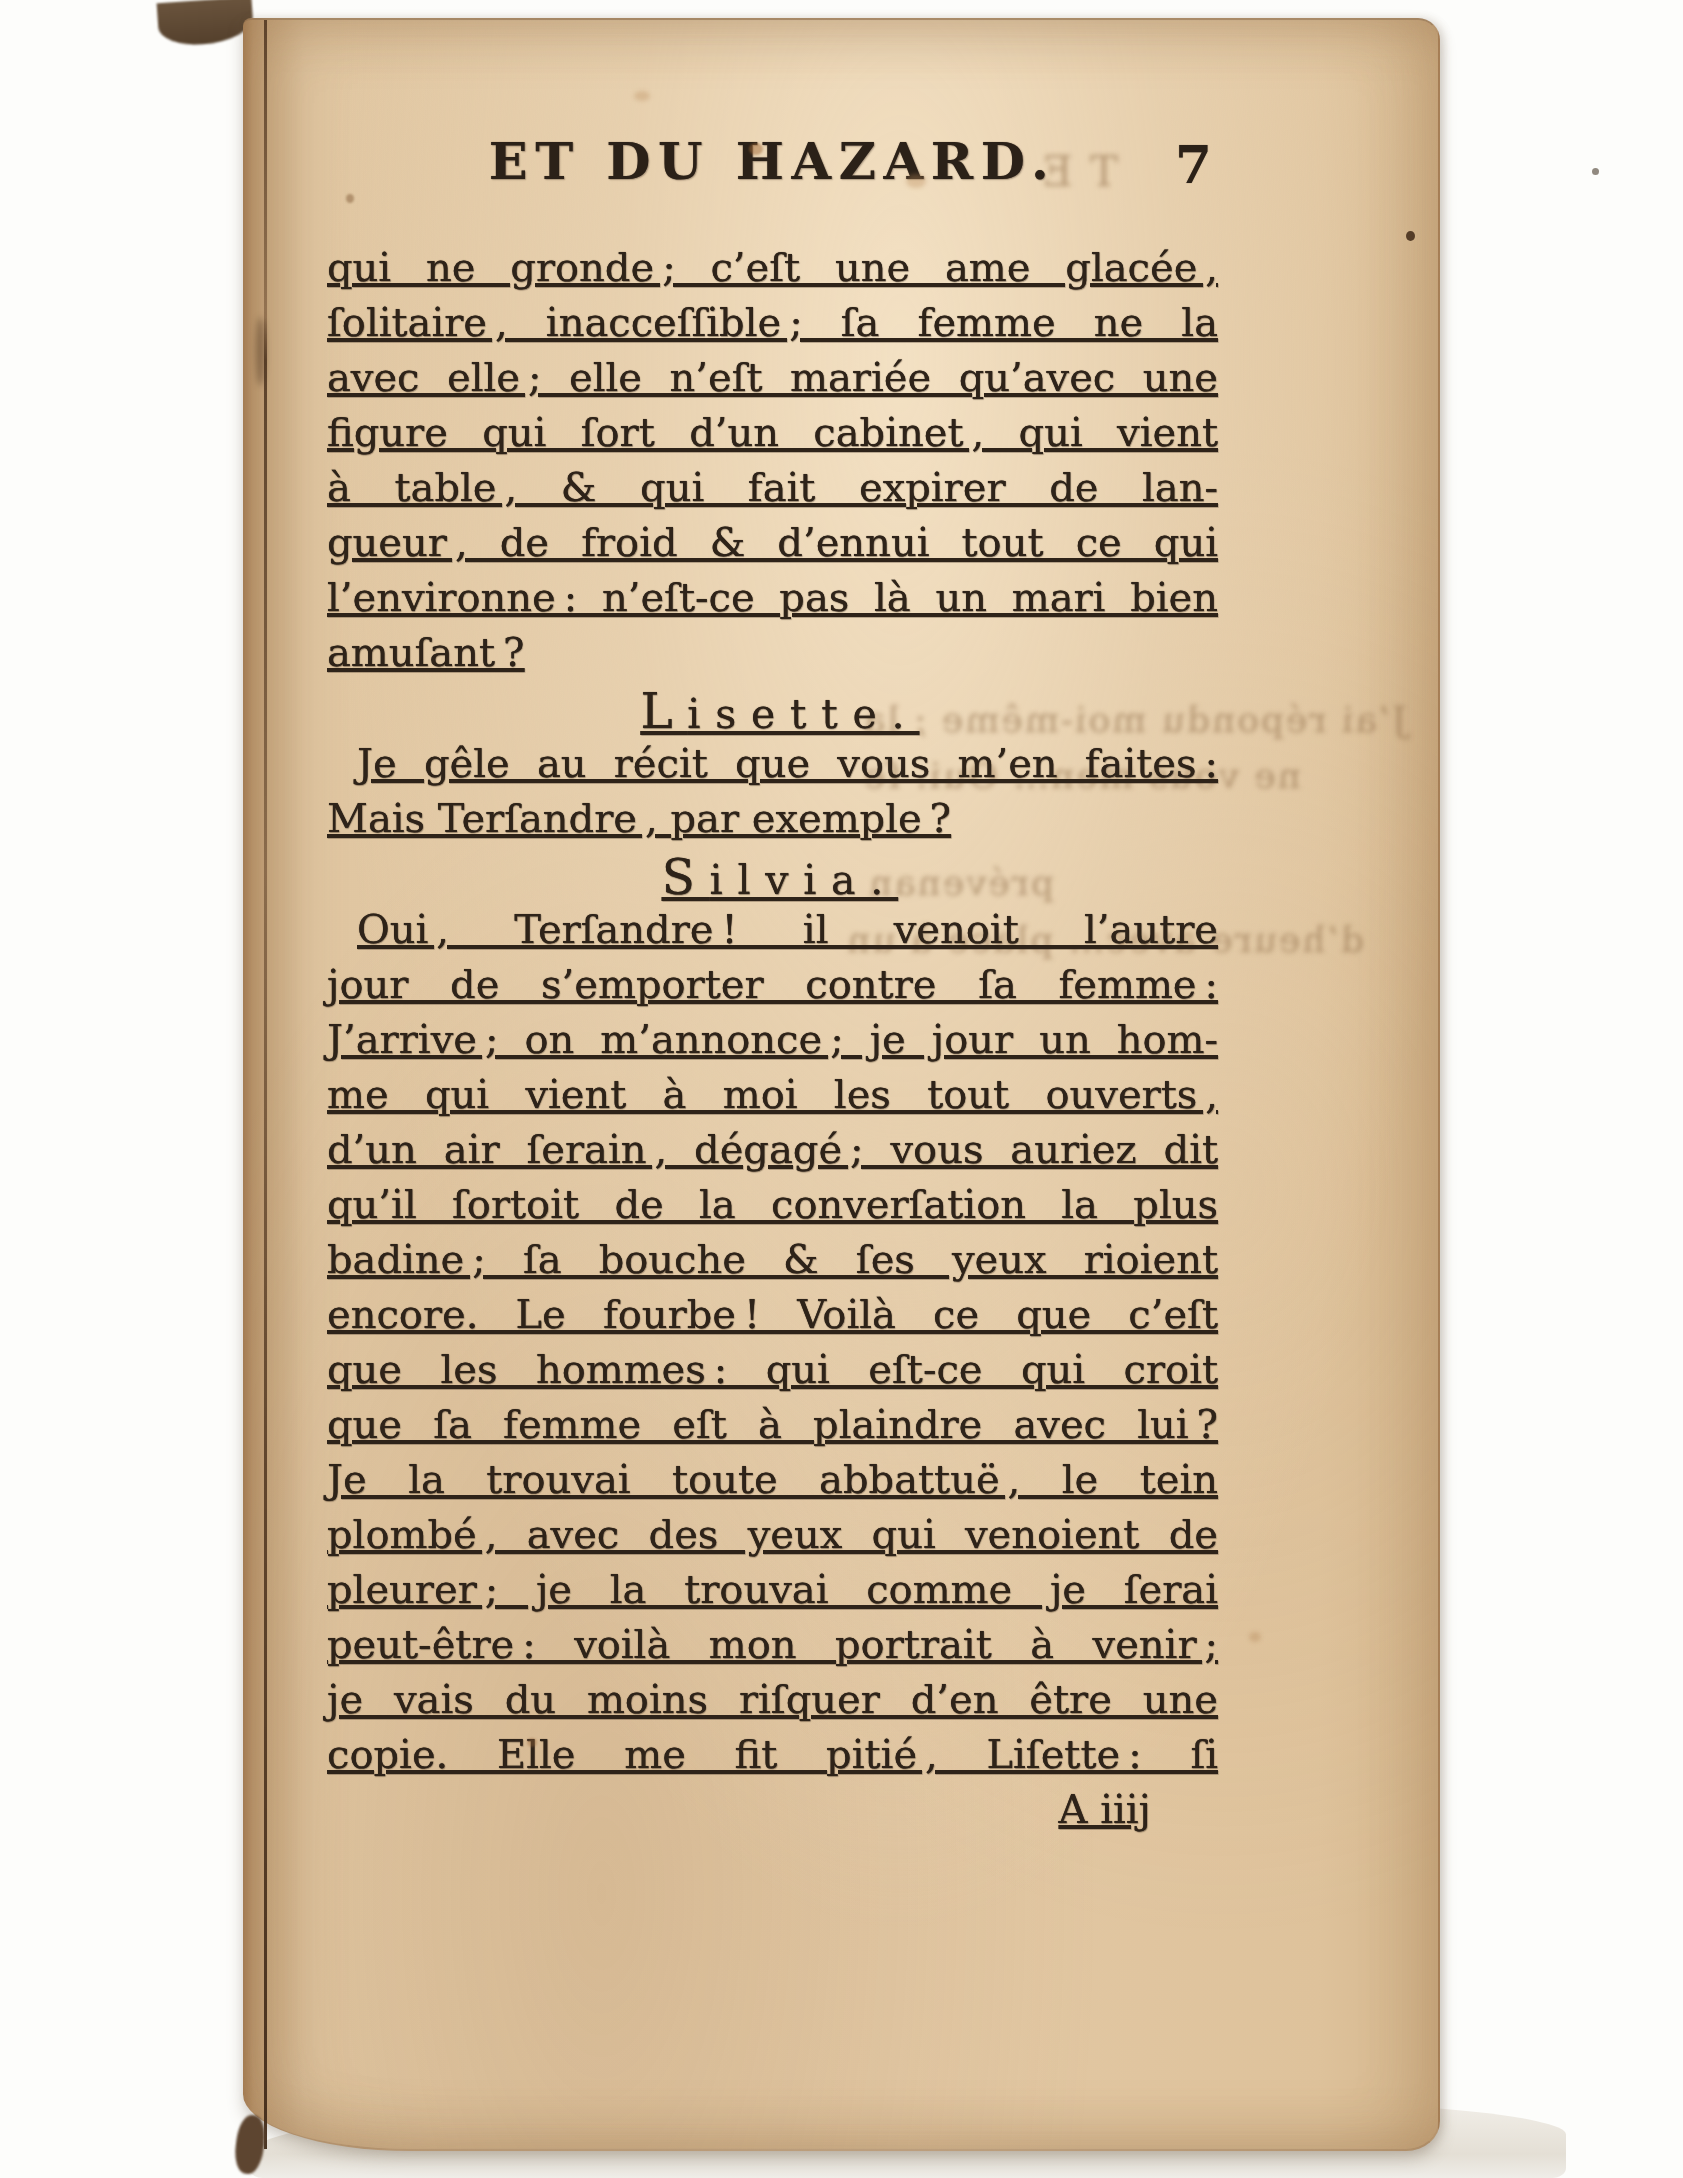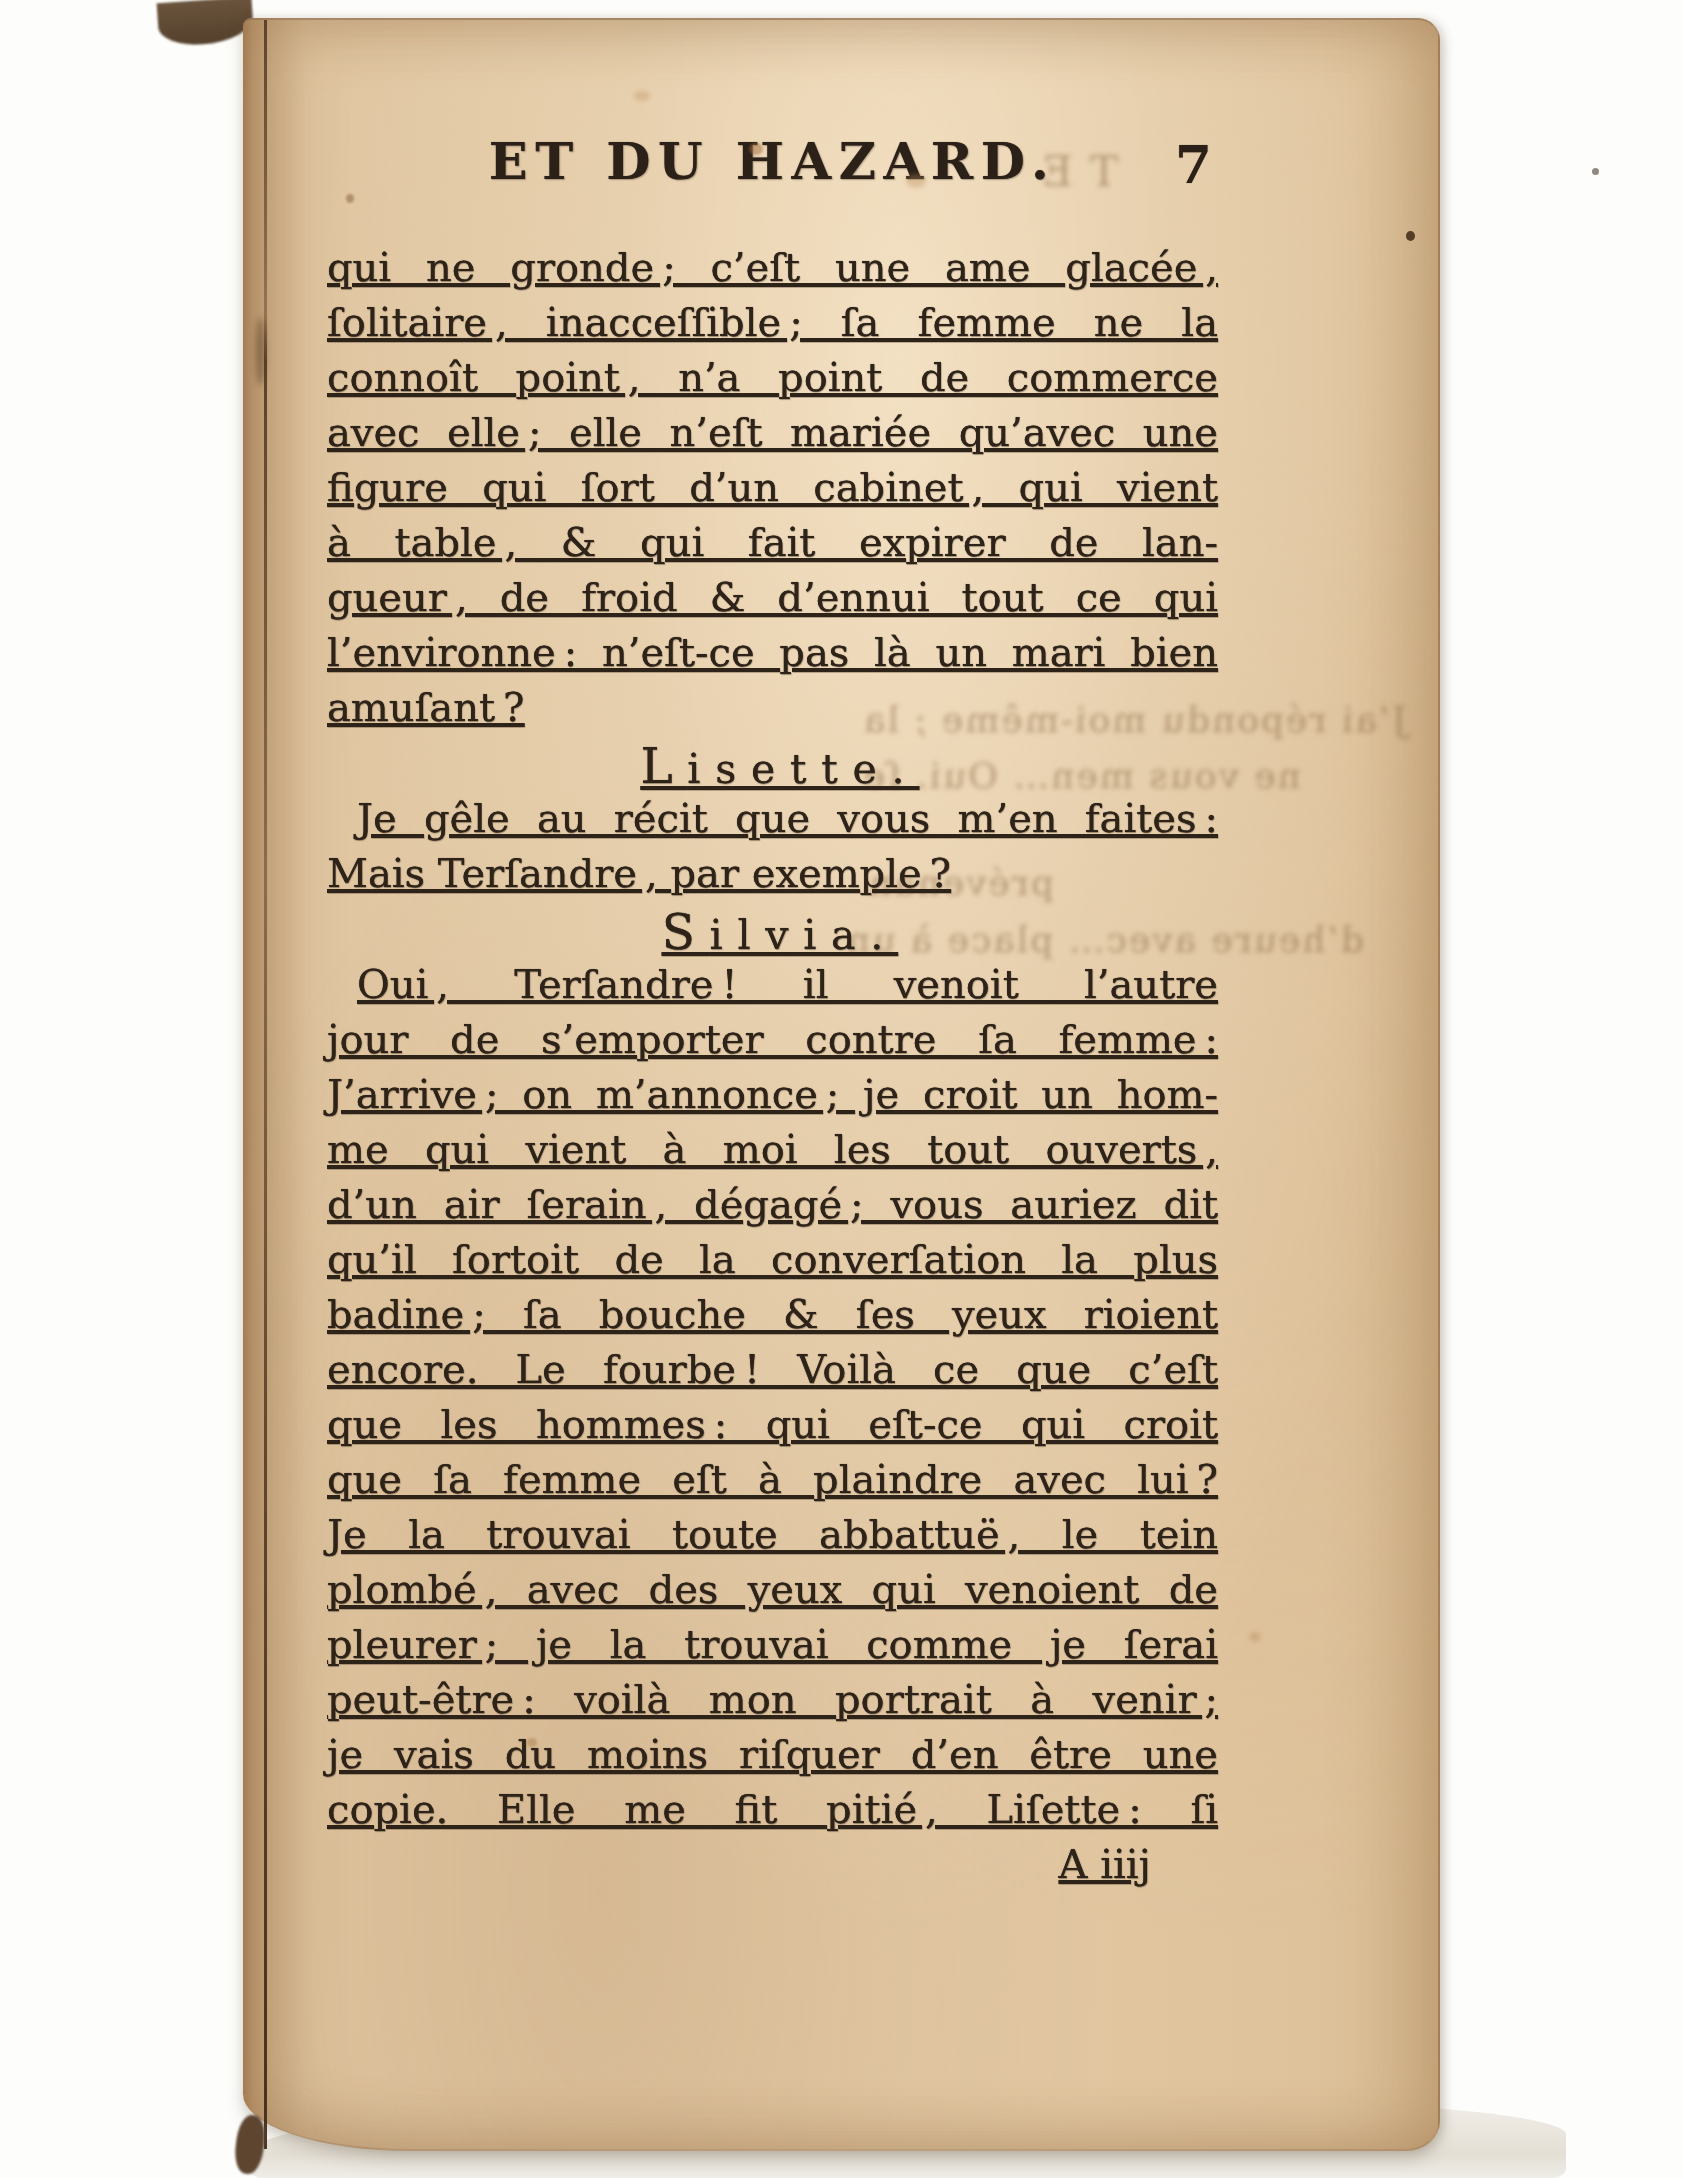--- a/index.html
+++ b/index.html
@@ -157,34 +157,33 @@
       <span class="ghost g1">T E</span>
       <span class="ghost g2">J’ai répondu moi-même ; la</span>
       <span class="ghost g3">ne vous men… Oui. ſe</span>
       <span class="ghost g4">prévenan</span>
       <span class="ghost g5">d’heure avec… place à un</span>
     </div>
 
   <div class="text-block">
       <div class="line justify">qui ne gronde ; c’eſt une ame glacée ,</div>
       <div class="line justify">ſolitaire , inacceſſible ; ſa femme ne la</div>
-      <div class="line justify">connoît point , n’a point de commerce</div>
       <div class="line justify">avec elle ; elle n’eſt mariée qu’avec une</div>
       <div class="line justify">figure qui ſort d’un cabinet , qui vient</div>
       <div class="line justify">à table , &amp; qui fait expirer de lan-</div>
       <div class="line justify">gueur , de froid &amp; d’ennui tout ce qui</div>
       <div class="line justify">l’environne : n’eſt-ce pas là un mari bien</div>
       <div class="line left">amuſant ?</div>
       <div class="line heading">Lisette.</div>
       <div class="line justify-indent">Je gêle au récit que vous m’en faites :</div>
       <div class="line left">Mais Terſandre , par exemple ?</div>
       <div class="line heading">Silvia.</div>
       <div class="line justify-indent">Oui , Terſandre ! il venoit l’autre</div>
       <div class="line justify">jour de s’emporter contre ſa femme :</div>
-      <div class="line justify">J’arrive ; on m’annonce ; je croit un hom-</div>
+      <div class="line justify">J’arrive ; on m’annonce ; je jour un hom-</div>
       <div class="line justify">me qui vient à moi les tout ouverts ,</div>
       <div class="line justify">d’un air ſerain , dégagé ; vous auriez dit</div>
       <div class="line justify">qu’il ſortoit de la converſation la plus</div>
       <div class="line justify">badine ; ſa bouche &amp; ſes yeux rioient</div>
       <div class="line justify">encore. Le fourbe ! Voilà ce que c’eſt</div>
       <div class="line justify">que les hommes : qui eſt-ce qui croit</div>
       <div class="line justify">que ſa femme eſt à plaindre avec lui ?</div>
       <div class="line justify">Je la trouvai toute abbattuë , le tein</div>
       <div class="line justify">plombé , avec des yeux qui venoient de</div>
       <div class="line justify">pleurer ; je la trouvai comme je ſerai</div>

